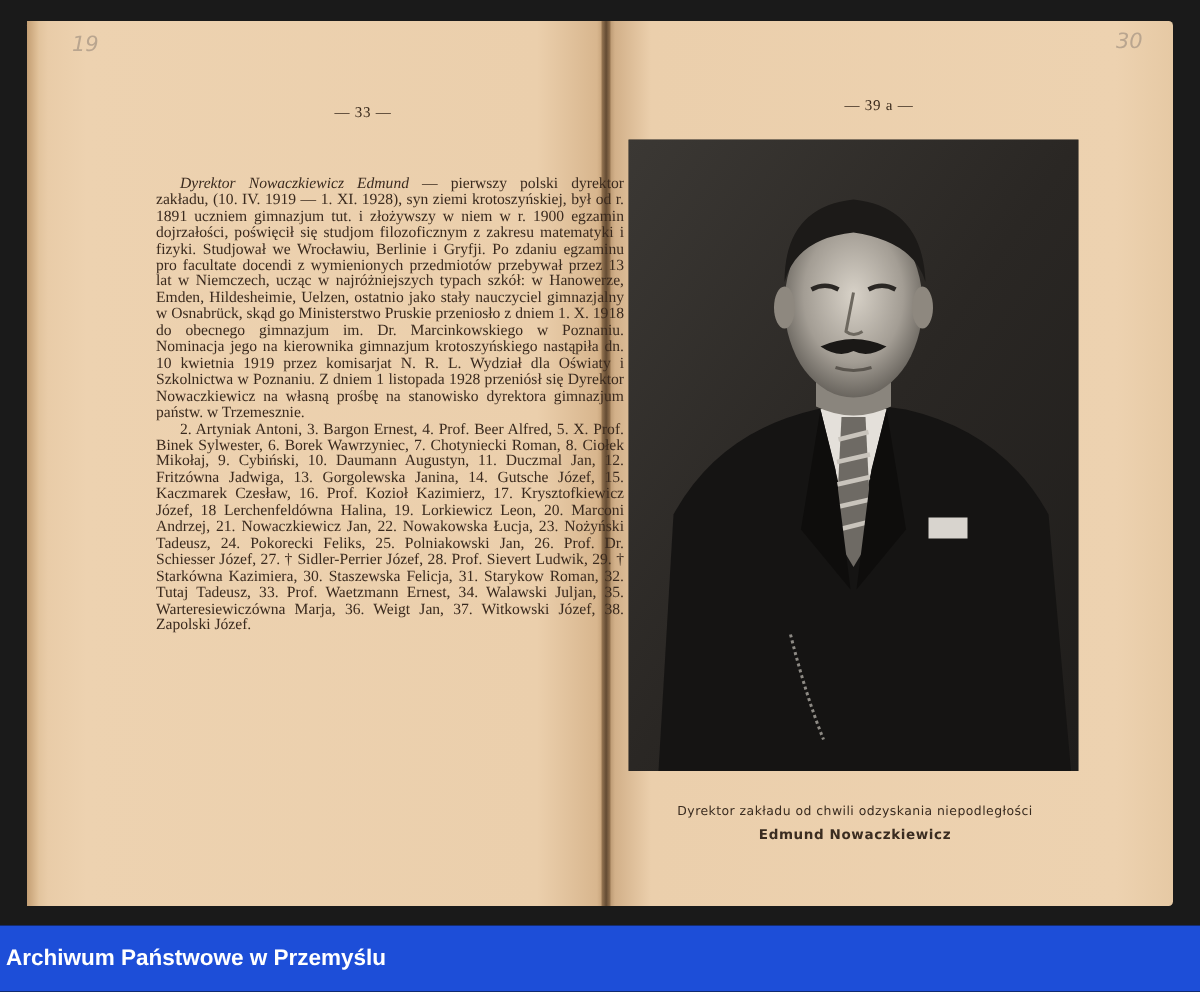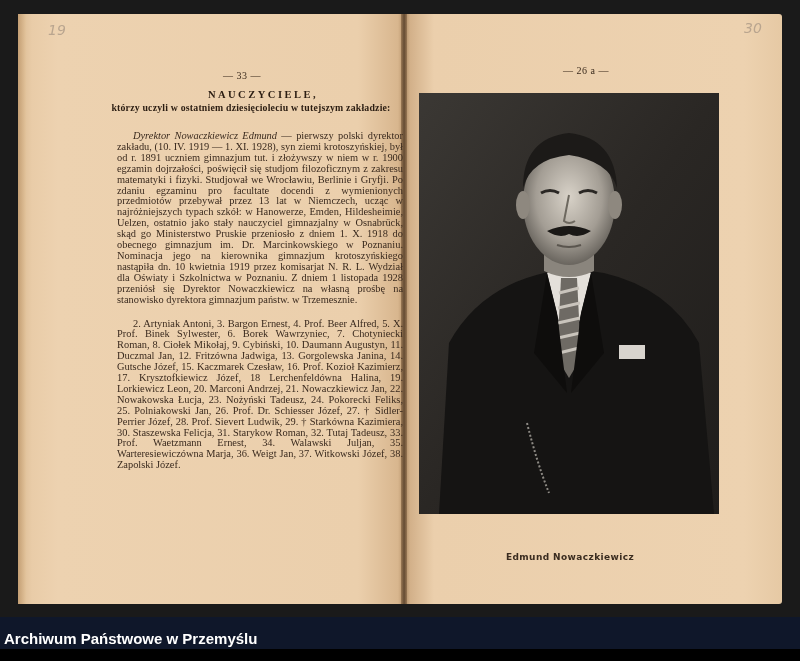--- a/index.html
+++ b/index.html
@@ -90,21 +90,21 @@
     }
     .body-text {
       position: absolute;
       left: 86px; top: 104px;
       width: 312px;
       font-size: 10.4px;
       line-height: 10.9px;
       color: #3a2a1e;
       text-align: justify;
     }
-    .body-text p { margin: 13px; text-indent: 16px; }
+    .body-text p { margin: 0; text-indent: 16px; }
     .body-text .lead-name { font-style: italic; }
     .photo {
       position: absolute;
       left: 419px; top: 93px;
       width: 300px; height: 421px;
       background: #2d2a27;
       overflow: hidden;
     }
     .photo svg { display: block; }
     .caption {
@@ -113,22 +113,22 @@
       text-align: center;
       font-family: "DejaVu Sans", "Liberation Sans", sans-serif;
       color: #3a2c20;
     }
     .caption-name { top: 523px; font-size: 9px; font-weight: bold; letter-spacing: 0.4px; }
     .caption-line1 { top: 535px; font-size: 8.3px; letter-spacing: 0.3px; }
     .caption-line2 { top: 545px; font-size: 8.3px; letter-spacing: 0.3px; }
     .footer {
       position: absolute;
       left: 0; top: 617px;
-      width: 800px; height: 32px;
-      background: #0f172a;
+      width: 800px; height: 44px;
+      background: #1d4ed8;
     }
     .footer-label {
       position: absolute;
       left: 4px; top: 13px;
       font-family: "Liberation Sans", "DejaVu Sans", sans-serif;
       font-weight: bold;
       font-size: 15px;
       color: #ffffff;
     }
   </style>
@@ -141,24 +141,22 @@
     <div class="page page-left">
       <div class="page-edge-left"></div>
     </div>
     <div class="page page-right"></div>
     <div class="gutter"></div>
 
     <span class="pencil-num pencil-left">19</span>
     <span class="pencil-num pencil-right">30</span>
 
     <span class="folio folio-left">— 33 —</span>
-    <span class="folio folio-right">— 26 a —</span>
-
-    <div class="heading heading-title">NAUCZYCIELE,</div>
-    <div class="heading heading-sub">którzy uczyli w ostatniem dziesięcioleciu w tutejszym zakładzie:</div>
+    <span class="folio folio-right">— 39 a —</span>
+
 
     <div class="body-text">
       <p><span class="lead-name">Dyrektor Nowaczkiewicz Edmund</span><span> — pierwszy polski dyrektor zakładu, (10. IV. 1919 — 1. XI. 1928), syn ziemi krotoszyńskiej, był od r. 1891 uczniem gimnazjum tut. i złożywszy w niem w r. 1900 egzamin dojrzałości, poświęcił się studjom filozoficznym z zakresu matematyki i fizyki. Studjował we Wrocławiu, Berlinie i Gryfji. Po zdaniu egzaminu pro facultate docendi z wymienionych przedmiotów przebywał przez 13 lat w Niemczech, ucząc w najróżniejszych typach szkół: w Hanowerze, Emden, Hildesheimie, Uelzen, ostatnio jako stały nauczyciel gimnazjalny w Osnabrück, skąd go Ministerstwo Pruskie przeniosło z dniem 1. X. 1918 do obecnego gimnazjum im. Dr. Marcinkowskiego w Poznaniu. Nominacja jego na kierownika gimnazjum krotoszyńskiego nastąpiła dn. 10 kwietnia 1919 przez komisarjat N. R. L. Wydział dla Oświaty i Szkolnictwa w Poznaniu. Z dniem 1 listopada 1928 przeniósł się Dyrektor Nowaczkiewicz na własną prośbę na stanowisko dyrektora gimnazjum państw. w Trzemesznie.</span></p>
       <p>2. Artyniak Antoni, 3. Bargon Ernest, 4. Prof. Beer Alfred, 5. X. Prof. Binek Sylwester, 6. Borek Wawrzyniec, 7. Chotyniecki Roman, 8. Ciołek Mikołaj, 9. Cybiński, 10. Daumann Augustyn, 11. Duczmal Jan, 12. Fritzówna Jadwiga, 13. Gorgolewska Janina, 14. Gutsche Józef, 15. Kaczmarek Czesław, 16. Prof. Kozioł Kazimierz, 17. Krysztofkiewicz Józef, 18 Lerchenfeldówna Halina, 19. Lorkiewicz Leon, 20. Marconi Andrzej, 21. Nowaczkiewicz Jan, 22. Nowakowska Łucja, 23. Nożyński Tadeusz, 24. Pokorecki Feliks, 25. Polniakowski Jan, 26. Prof. Dr. Schiesser Józef, 27. † Sidler-Perrier Józef, 28. Prof. Sievert Ludwik, 29. † Starkówna Kazimiera, 30. Staszewska Felicja, 31. Starykow Roman, 32. Tutaj Tadeusz, 33. Prof. Waetzmann Ernest, 34. Walawski Juljan, 35. Warteresiewiczówna Marja, 36. Weigt Jan, 37. Witkowski Józef, 38. Zapolski Józef.</p>
     </div>
 
     <div class="photo" style="left:401px; top:79px;">
       <svg width="300" height="421" viewBox="0 0 300 421">
         <defs>
           <linearGradient id="bg" x1="0" y1="0" x2="1" y2="1">
@@ -202,18 +200,19 @@
 
         <path d="M150 102 L145 128 Q150 132 156 128" stroke="#6d685f" stroke-width="2" fill="none"></path>
 
         <path d="M128 138 Q150 128 172 138 Q160 146 150 141 Q140 146 128 138 Z" fill="#1a1816"></path>
 
         <path d="M138 152 Q150 156 162 152" stroke="#5a554e" stroke-width="2" fill="none"></path>
       </svg>
     </div>
 
     <div class="caption caption-name" style="left:402px; top:538px;">Edmund Nowaczkiewicz</div>
+    <div class="caption caption-line1" style="left:402px; top:521px;">Dyrektor zakładu od chwili odzyskania niepodległości</div>
   </div>
 </div>
 
 <div class="footer">
   <span class="footer-label">Archiwum Państwowe w Przemyślu</span>
 </div>
 
 </body></html>

